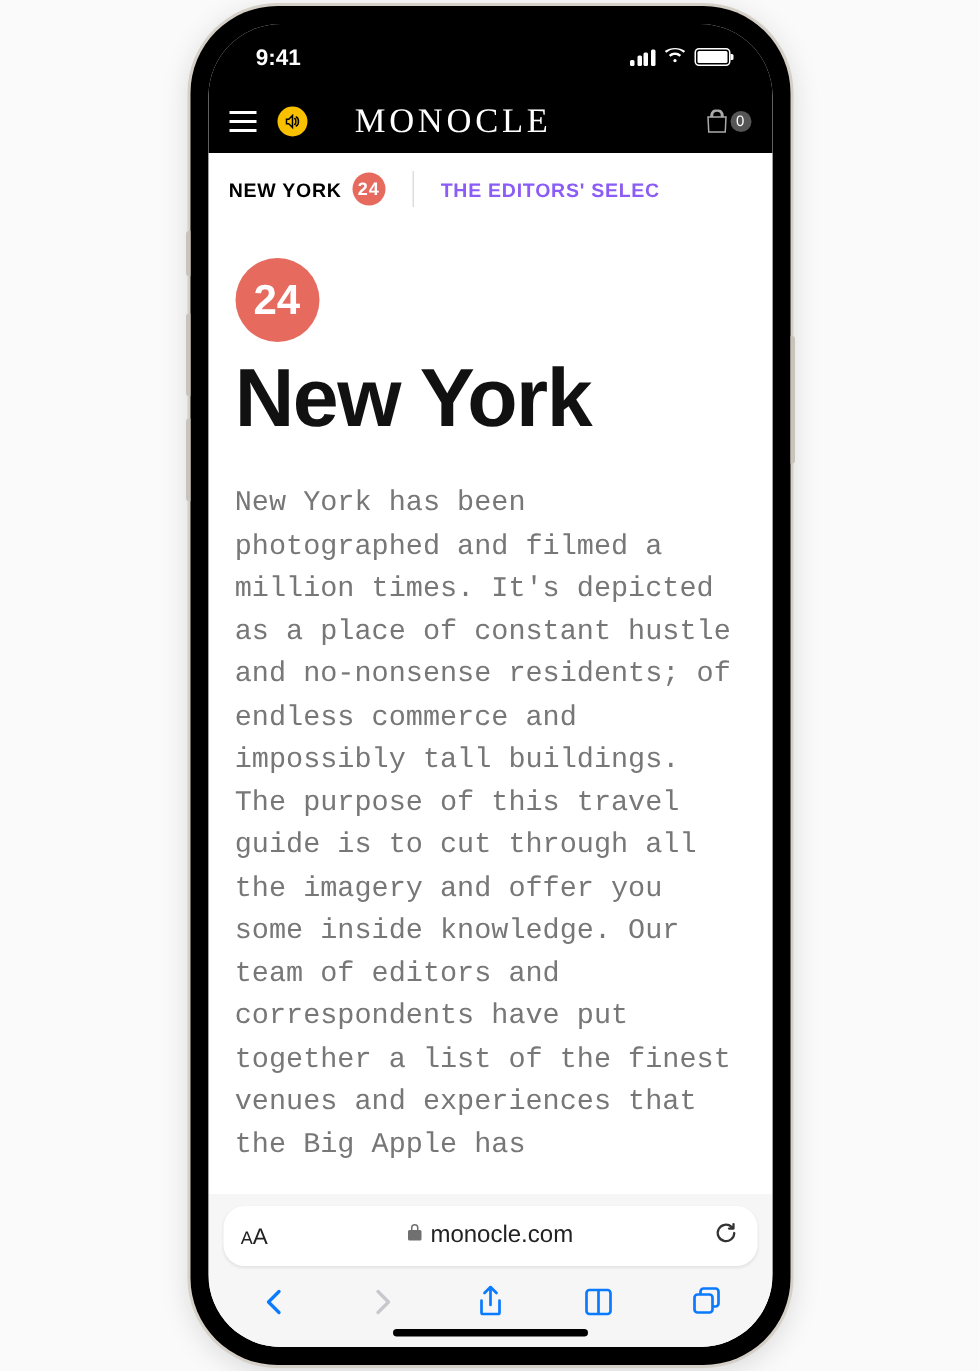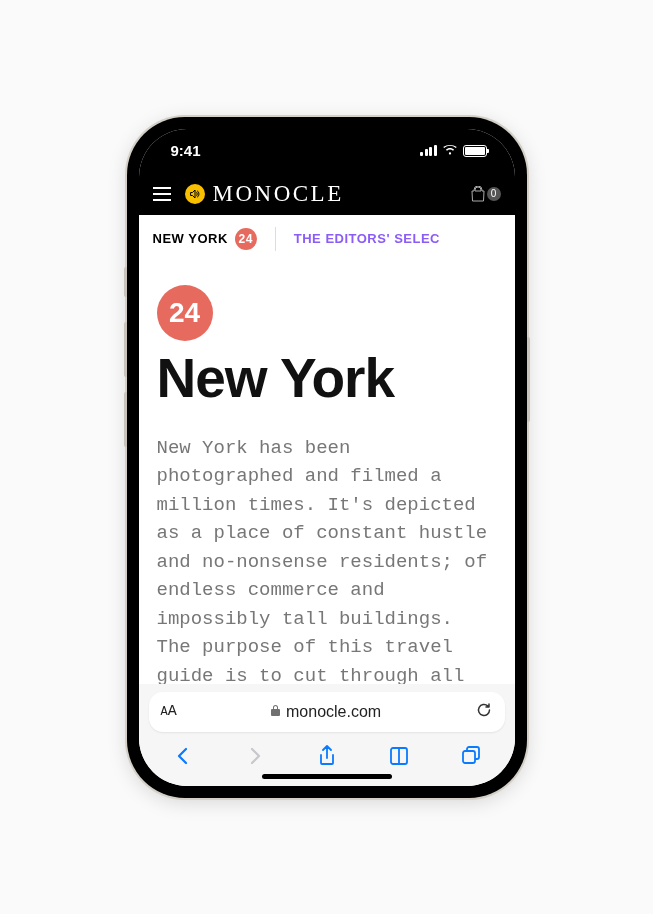--- a/index.html
+++ b/index.html
@@ -7,21 +7,21 @@
     background: #fafafa;
     font-family: -apple-system, BlinkMacSystemFont, 'Helvetica Neue', sans-serif;
     width: 653px;
     height: 914px;
     display: flex;
     align-items: center;
     justify-content: center;
   }
   .phone-frame {
     width: 400px;
-    height: 681px;
+    height: 906px;
     background: #000;
     border-radius: 58px;
     padding: 12px;
     position: relative;
     box-shadow: 0 0 0 2px #d4cfc7, 0 4px 20px rgba(0,0,0,0.15);
   }
   .side-button-left-1 { position:absolute; left:-3px; top:150px; width:3px; height:30px; background:#c9c4bb; border-radius:2px 0 0 2px; }
   .side-button-left-2 { position:absolute; left:-3px; top:205px; width:3px; height:55px; background:#c9c4bb; border-radius:2px 0 0 2px; }
   .side-button-left-3 { position:absolute; left:-3px; top:275px; width:3px; height:55px; background:#c9c4bb; border-radius:2px 0 0 2px; }
   .side-button-right { position:absolute; right:-3px; top:220px; width:3px; height:85px; background:#c9c4bb; border-radius:0 2px 2px 0; }
@@ -77,21 +77,21 @@
     padding: 0 14px;
     flex-shrink: 0;
   }
   .hamburger { display:flex; flex-direction:column; gap:4px; margin-right:14px; }
   .hamburger span { width:18px; height:2px; background:#fff; }
   .logo-badge {
     width: 20px; height: 20px; border-radius: 50%; background: #f9c000;
     display:flex; align-items:center; justify-content:center; margin-right:8px;
   }
   .logo-badge svg { width:10px; height:10px; }
-  .brand { font-family: 'Times New Roman', serif; font-size: 23px; letter-spacing: 2.5px; font-weight: 400; flex:1; }
+  .brand { font-family: 'Times New Roman', serif; font-size: 23px; letter-spacing: 2.5px; font-weight: 400; flex:1;margin-left:24px; }
   .bag { display:flex; align-items:center; gap:2px; }
   .bag svg { width:14px; height:16px; stroke:#aaa; fill:none; }
   .bag-count { background:#555; color:#fff; font-size:10px; width:14px; height:14px; border-radius:50%; display:flex; align-items:center; justify-content:center; }
 
   .subnav {
     background: #fff;
     height: 48px;
     display: flex;
     align-items: center;
     padding: 0 14px;
@@ -124,21 +124,21 @@
   .browser-bar {
     background: #f6f6f6;
     padding: 8px 10px 6px 10px;
     flex-shrink: 0;
   }
   .url-pill {
     background:#fff; border-radius:14px; height:40px;
     display:flex; align-items:center; padding:0 12px;
     box-shadow: 0 1px 2px rgba(0,0,0,0.08);
   }
-  .aa { font-size:15px; font-weight:500; color:#222;font-family:Liberation Mono, monospace; }
+  .aa { font-size:15px; font-weight:500; color:#222; }
   .aa span:first-child { font-size:12px; }
   .url-center { flex:1; display:flex; align-items:center; justify-content:center; gap:5px; font-size:16px; color:#222; }
   .lock svg { width:11px; height:13px; }
   .reload svg { width:18px; height:18px; }
 
   .toolbar {
     background:#f6f6f6;
     display:flex; justify-content:space-around; align-items:center;
     height:48px; padding:0 8px 12px 8px;
     flex-shrink:0;

